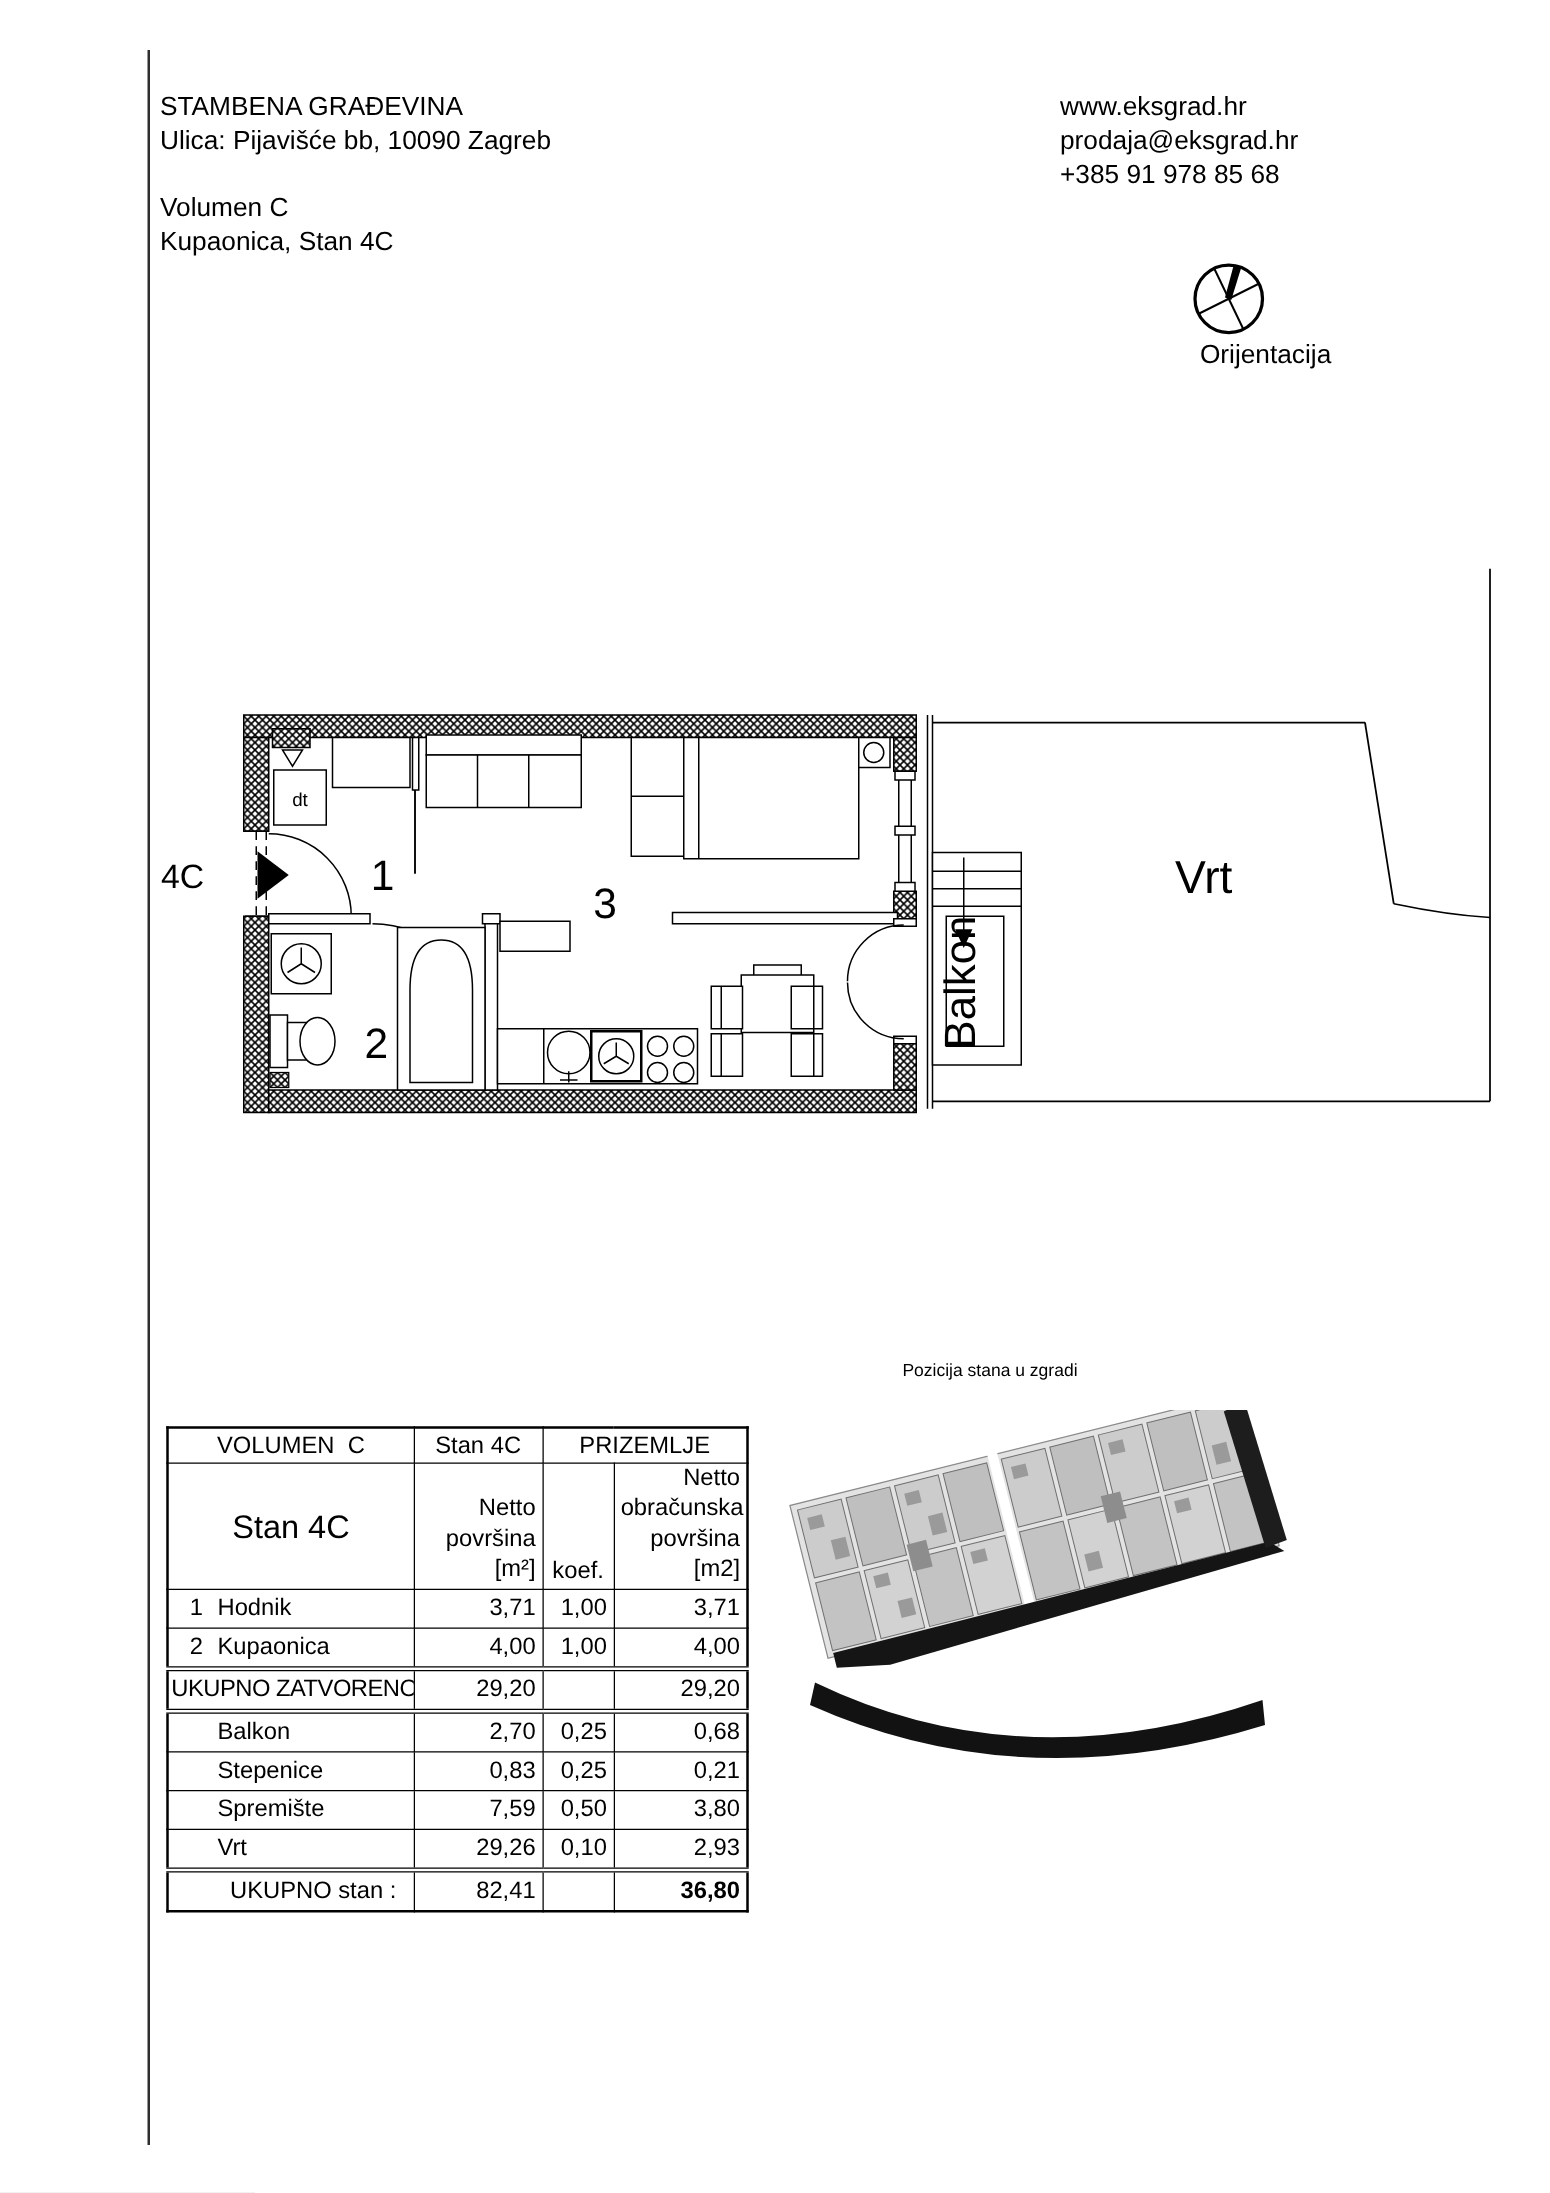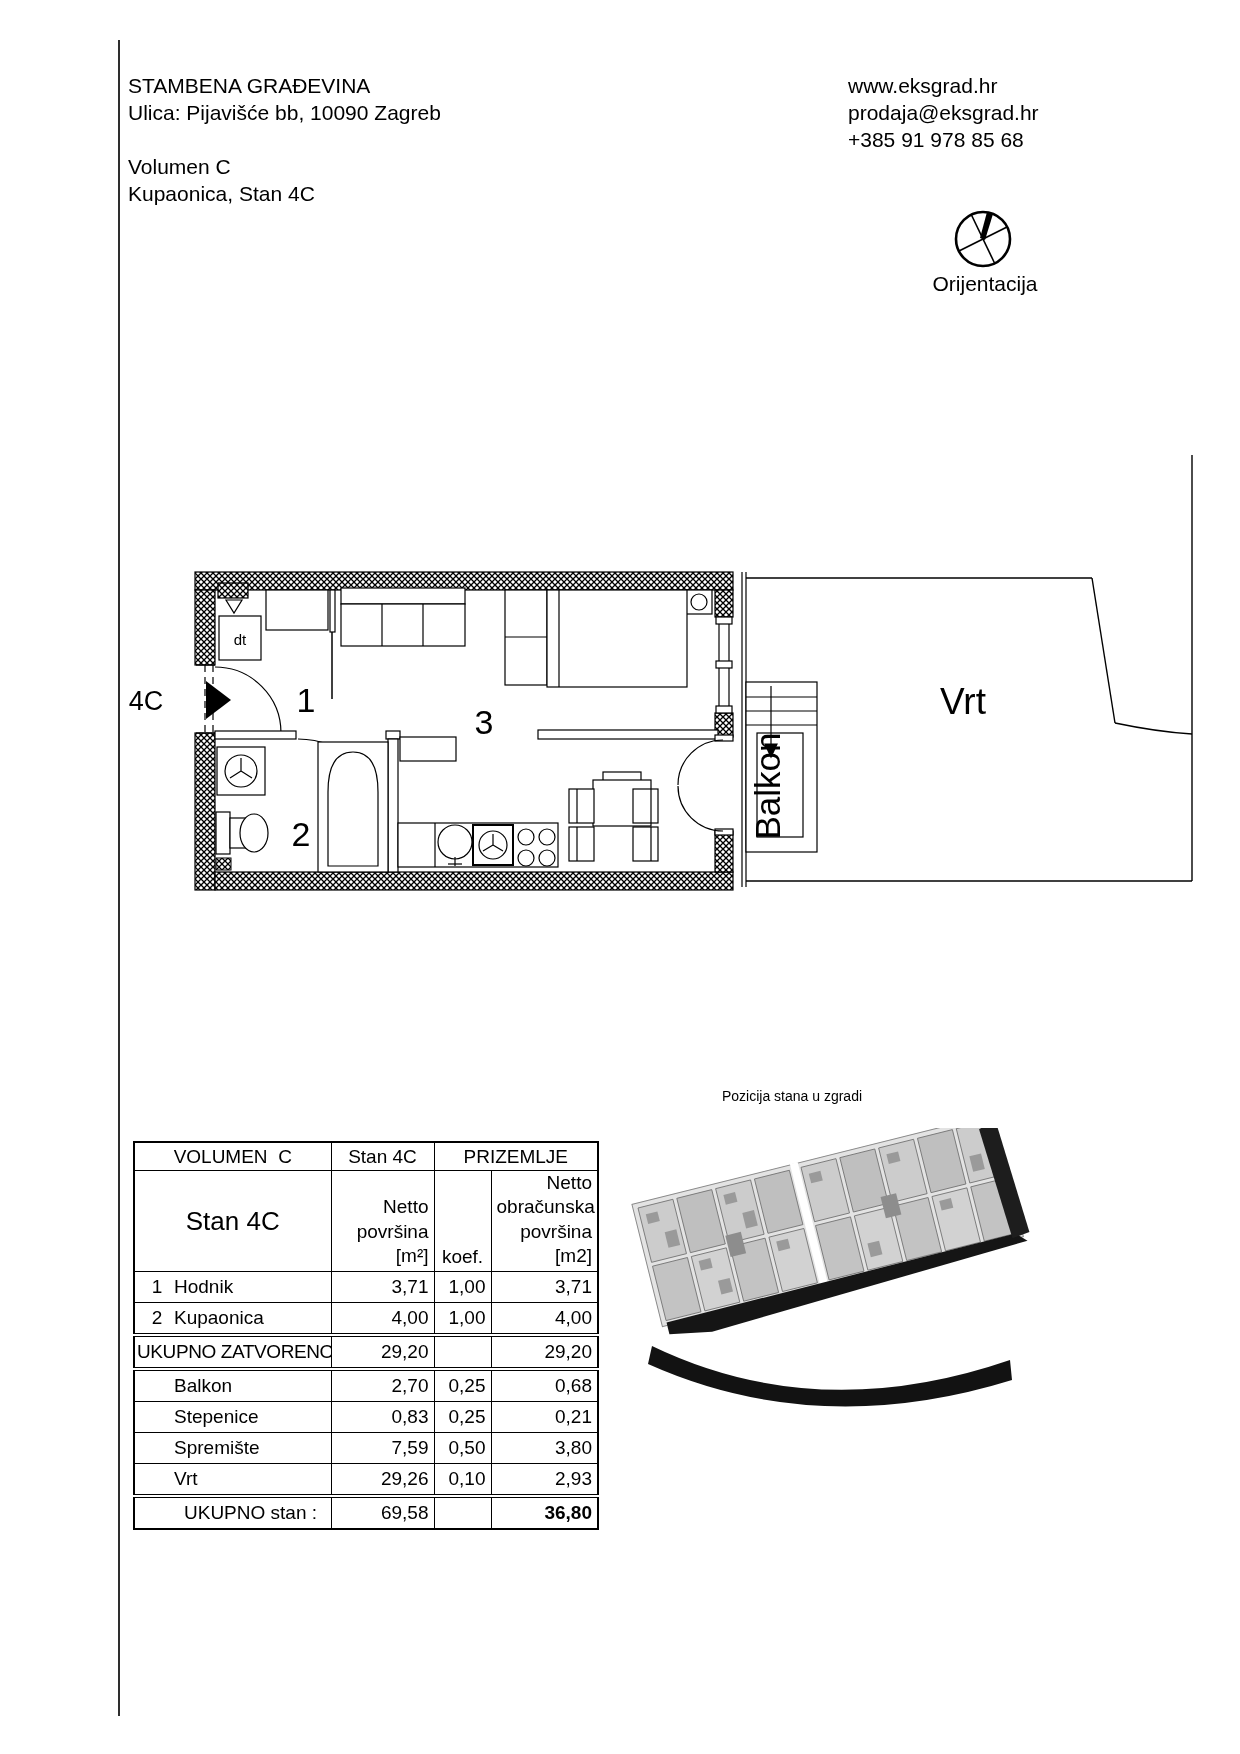--- a/index.html
+++ b/index.html
@@ -10,21 +10,21 @@
   }
   .abs{position:absolute;}
   .page-border-left{left:118px;top:40px;width:2px;height:1676px;background:#2e2e2e;}
 
   
   .header-block{left:128px;top:72px;font-size:21px;line-height:27px;}
   .header-block .gap{height:27px;}
   .contact-block{left:848px;top:72px;font-size:21px;line-height:27px;}
 
   
-  .orientation-label{left:905px;top:272px;width:160px;text-align:center;font-size:21px;}
+  .orientation-label{left:905px;top:272px;width:160px;text-align:right;font-size:21px;}
 
   
   .position-title{left:662px;top:1088px;width:260px;text-align:center;font-size:14px;}
 
   
   .area-table{border-collapse:collapse;table-layout:fixed;width:464px;font-size:19px;
               border:2px solid #000;}
   .area-table td{border:1px solid #000;padding:0 5px;height:30px;overflow:hidden;
                  white-space:nowrap;}
   .area-table .th1{height:27px;text-align:center;}
@@ -345,20 +345,20 @@
       </tr>
       <tr>
         <td><span class="rownum"></span><span>Vrt</span></td>
         <td class="val">29,26</td>
         <td class="val">0,10</td>
         <td class="val">2,93</td>
       </tr>
 
       <tr class="dbl">
         <td class="totlabel">UKUPNO stan :</td>
-        <td class="val">69,58</td>
+        <td class="val">82,41</td>
         <td></td>
         <td class="val bold">36,80</td>
       </tr>
     </tbody>
   </table>
 
 </div>
 
 </body></html>

